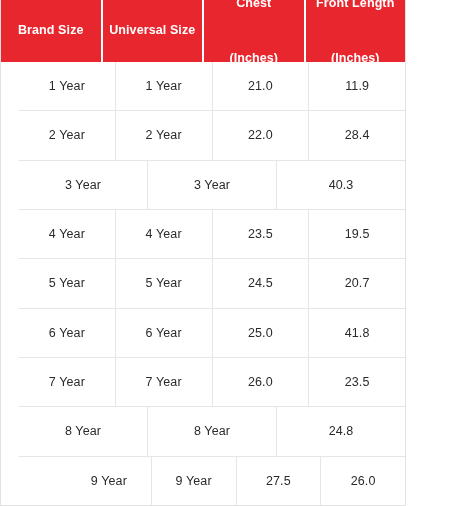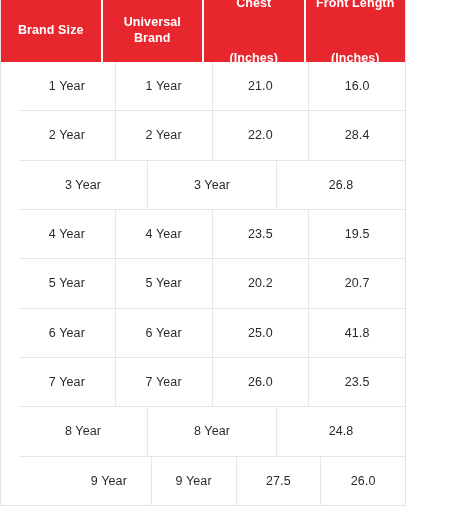--- a/index.html
+++ b/index.html
@@ -102,21 +102,21 @@
   <div class="chart-header">
 
     <div class="hcell">
       <span class="hcell-inner">
         <span>Brand Size</span>
       </span>
     </div>
 
     <div class="hcell">
       <span class="hcell-inner">
-        <span>Universal Brand</span>
+        <span>Universal Size</span>
       </span>
     </div>
 
     <div class="hcell">
       <span class="hcell-inner">
         <span>Chest</span>
         <span class="hcell-sub">(Inches)</span>
       </span>
     </div>
 
@@ -128,47 +128,47 @@
     </div>
 
   </div>
 
   <div class="chart-body">
 
     <div class="chart-row">
       <div class="bcell">1 Year</div>
       <div class="bcell">1 Year</div>
       <div class="bcell">21.0</div>
-      <div class="bcell">16.0</div>
+      <div class="bcell">11.9</div>
     </div>
 
     <div class="chart-row">
       <div class="bcell">2 Year</div>
       <div class="bcell">2 Year</div>
       <div class="bcell">22.0</div>
       <div class="bcell">28.4</div>
     </div>
 
     <div class="chart-row">
       <div class="bcell">3 Year</div>
       <div class="bcell">3 Year</div>
-      <div class="bcell">26.8</div>
+      <div class="bcell">40.3</div>
     </div>
 
     <div class="chart-row">
       <div class="bcell">4 Year</div>
       <div class="bcell">4 Year</div>
       <div class="bcell">23.5</div>
       <div class="bcell">19.5</div>
     </div>
 
     <div class="chart-row">
       <div class="bcell">5 Year</div>
       <div class="bcell">5 Year</div>
-      <div class="bcell">20.2</div>
+      <div class="bcell">24.5</div>
       <div class="bcell">20.7</div>
     </div>
 
     <div class="chart-row">
       <div class="bcell">6 Year</div>
       <div class="bcell">6 Year</div>
       <div class="bcell">25.0</div>
       <div class="bcell">41.8</div>
     </div>
 

